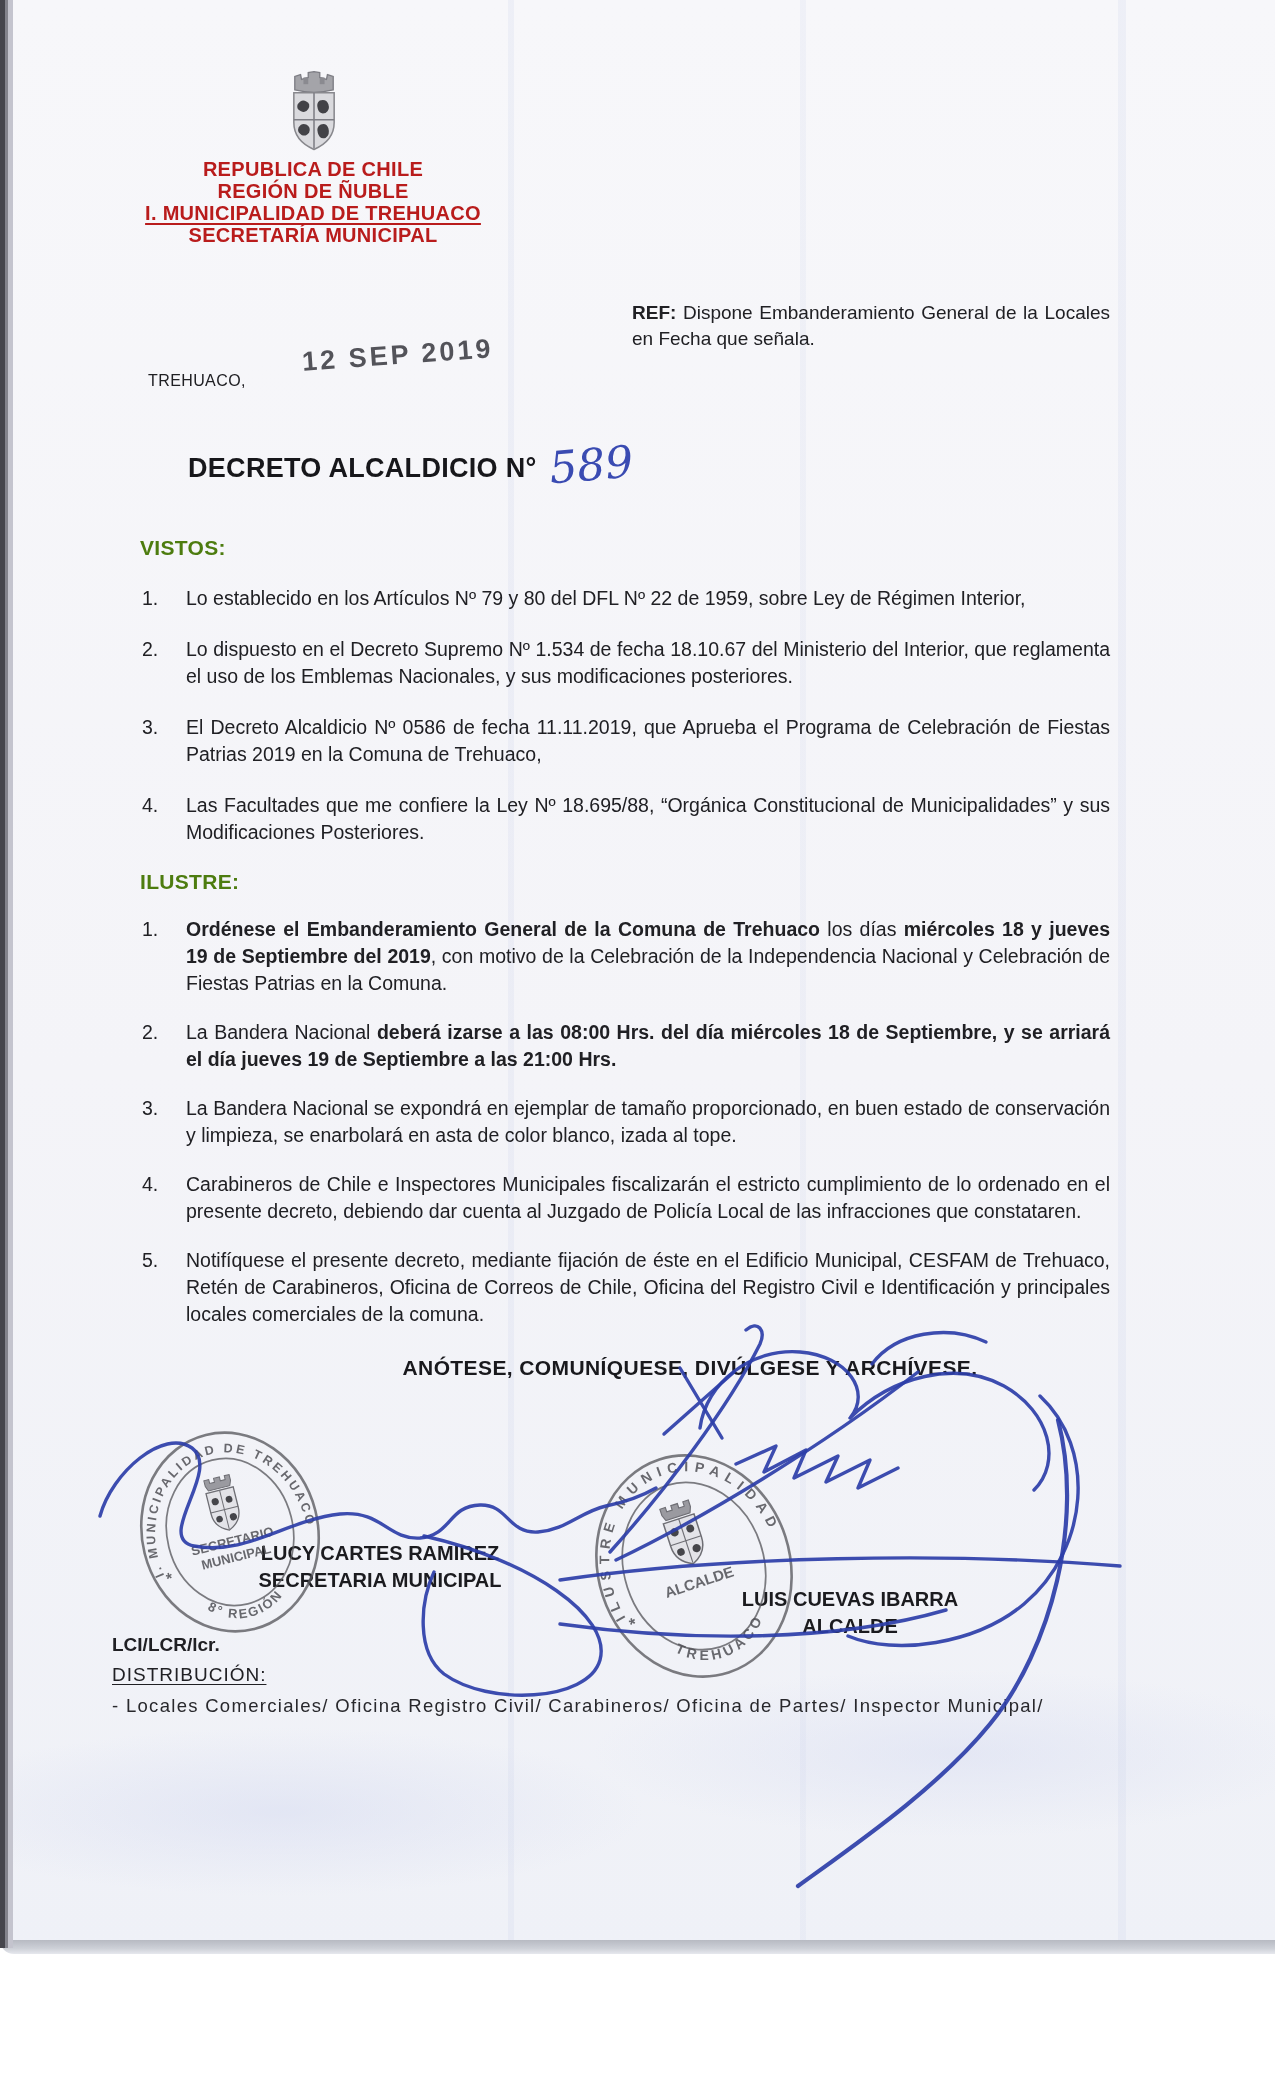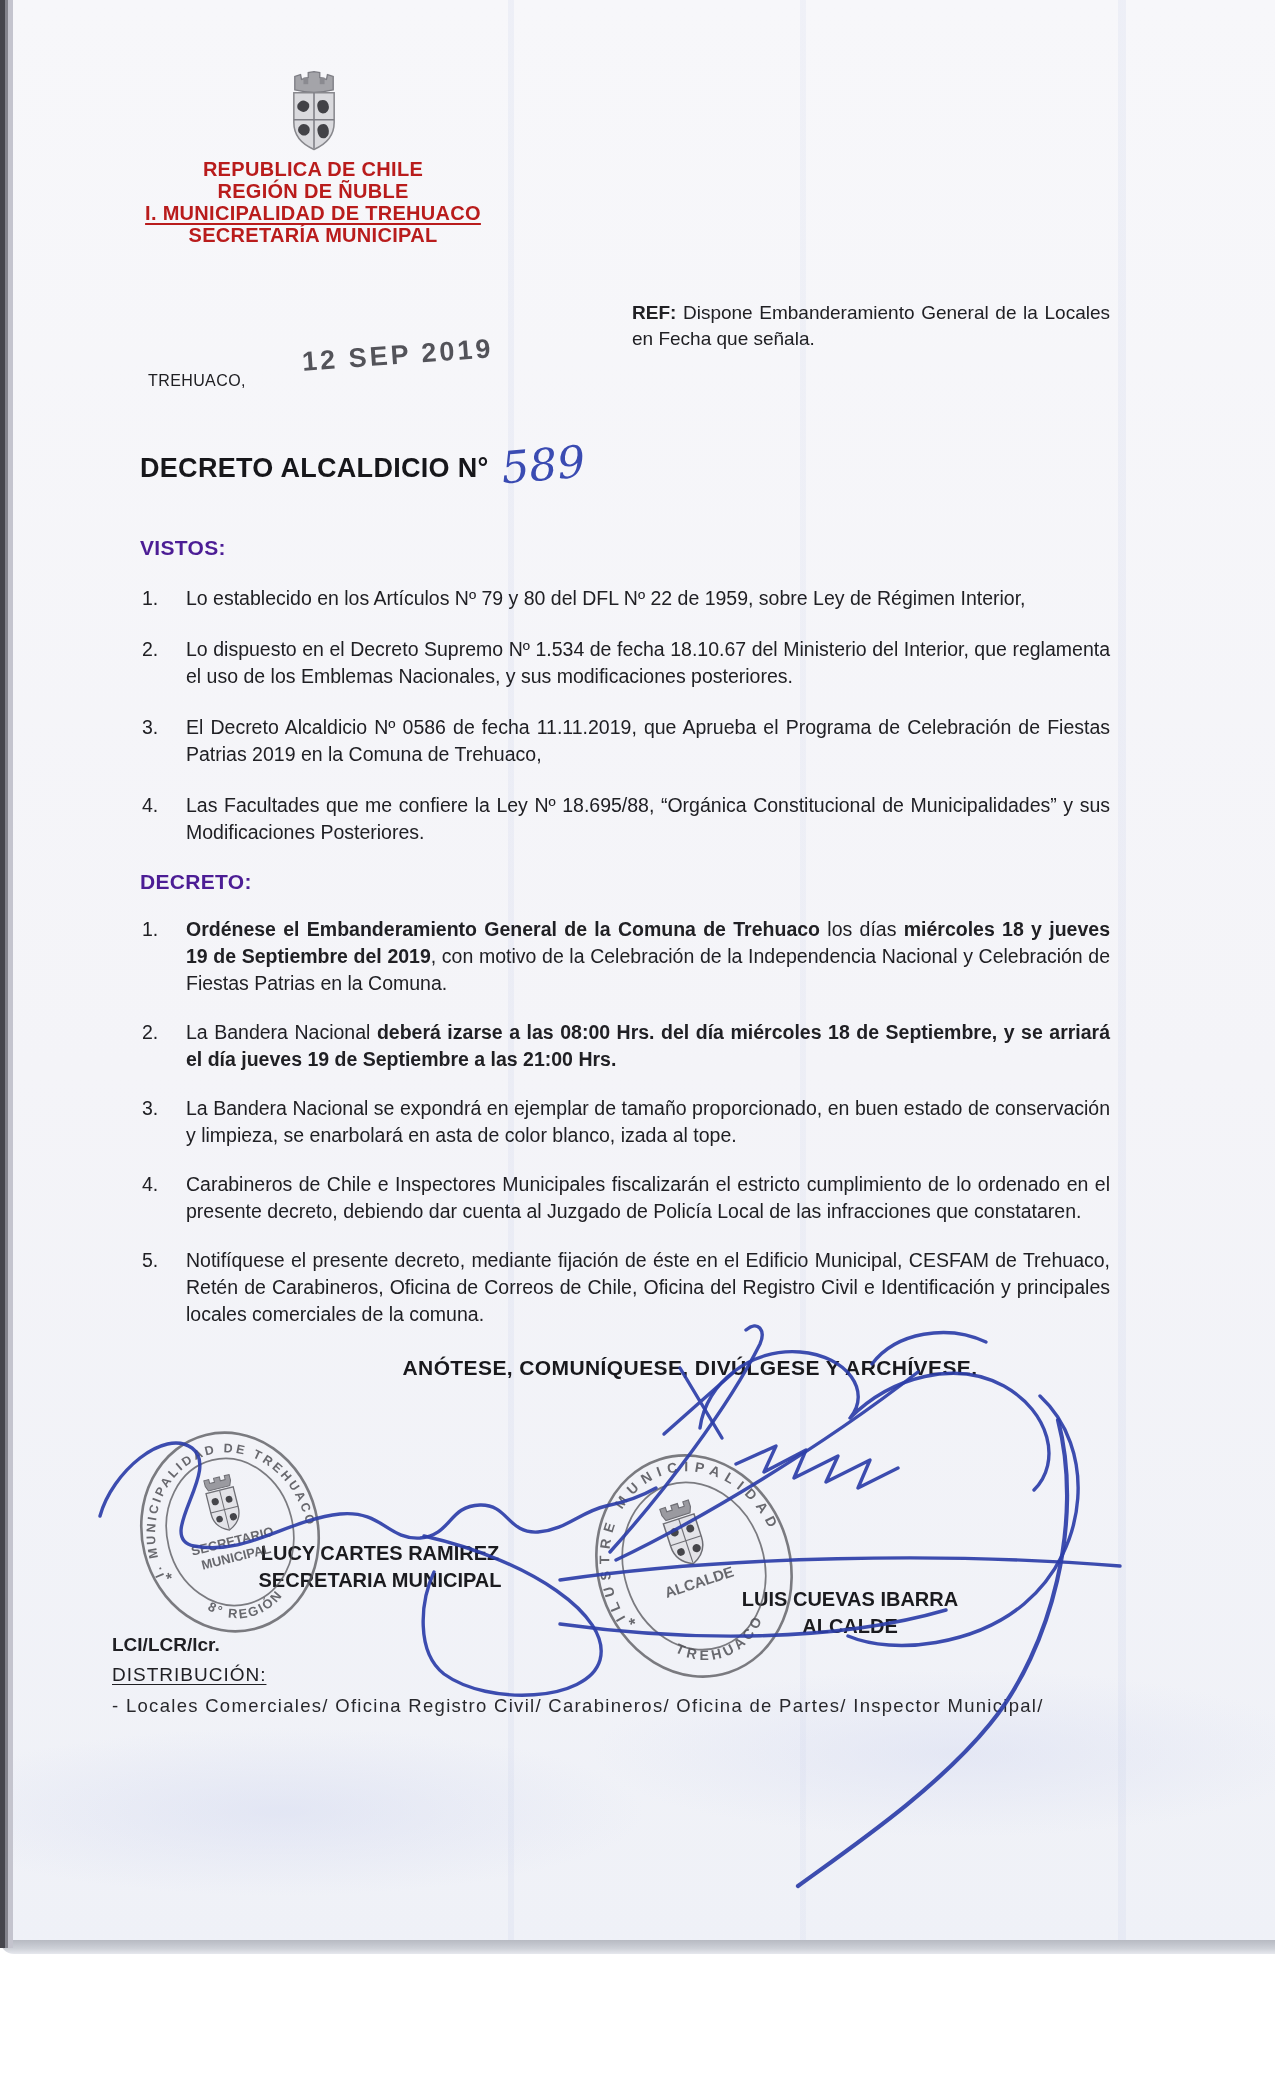--- a/index.html
+++ b/index.html
@@ -34,27 +34,27 @@
   .ref-block{position:absolute;left:632px;top:300px;width:478px;font-size:19px;line-height:26px;text-align:justify;}
   .ref-block .lbl{font-weight:bold;}
   
   .place{position:absolute;left:148px;top:372px;font-weight:normal;font-size:16px;letter-spacing:.4px;}
   .date-stamp{
     position:absolute;left:302px;top:340px;font-weight:bold;font-size:27px;letter-spacing:3px;
     color:#3d3d44;transform:rotate(-4deg);opacity:.88;white-space:nowrap;
   }
   
   .title-line{position:absolute;left:140px;top:440px;display:flex;align-items:baseline;}
-  .title-text{font-weight:bold;font-size:27px;letter-spacing:.3px;color:#17171b;}
+  .title-text{font-weight:bold;font-size:27px;letter-spacing:.3px;color:#17171b;margin-left:48px;}
   .hand-number{
     display:inline-block;margin-left:12px;font-family:"DejaVu Serif",serif;font-style:italic;
     font-size:44px;color:#3a4bb2;transform:rotate(-5deg) translateY(3px);line-height:1;
   }
   
-  .sec-heading{position:absolute;font-weight:bold;font-size:21px;color:#4c1d95;letter-spacing:.3px;}
+  .sec-heading{position:absolute;font-weight:bold;font-size:21px;color:#4d7c0f;letter-spacing:.3px;}
   .doc-list{position:absolute;left:142px;width:968px;font-size:19.5px;line-height:27px;}
   .doc-li{display:flex;}
   .v-list .doc-li{margin-bottom:24px;}
   .d-list .doc-li{margin-bottom:22px;}
   .li-num{flex:0 0 44px;}
   .li-body{flex:1;text-align:justify;}
   .b{font-weight:bold;}
   
   .closing{position:absolute;left:280px;top:1356px;width:820px;text-align:center;
     font-weight:bold;font-size:21px;letter-spacing:.4px;color:#19191d;}
@@ -129,21 +129,21 @@
       <div class="doc-li">
         <span class="li-num">3.</span>
         <span class="li-body"><span>El Decreto Alcaldicio Nº 0586 de fecha 11.11.2019, que Aprueba el Programa de Celebración de Fiestas Patrias 2019 en la Comuna de Trehuaco,</span></span>
       </div>
       <div class="doc-li">
         <span class="li-num">4.</span>
         <span class="li-body"><span>Las Facultades que me confiere la Ley Nº 18.695/88, “Orgánica Constitucional de Municipalidades” y sus Modificaciones Posteriores.</span></span>
       </div>
     </div>
 
-  <div class="sec-heading" style="left:140px;top:870px;">DECRETO:</div>
+  <div class="sec-heading" style="left:140px;top:870px;">ILUSTRE:</div>
   <div class="doc-list d-list" style="top:916px;">
       <div class="doc-li">
         <span class="li-num">1.</span>
         <span class="li-body"><span class="b">Ordénese el Embanderamiento General de la Comuna de Trehuaco</span><span> los días </span><span class="b">miércoles 18 y jueves 19 de Septiembre del 2019</span><span>, con motivo de la Celebración de la Independencia Nacional y Celebración de Fiestas Patrias en la Comuna.</span></span>
       </div>
       <div class="doc-li">
         <span class="li-num">2.</span>
         <span class="li-body"><span>La Bandera Nacional </span><span class="b">deberá izarse a las 08:00 Hrs. del día miércoles 18 de Septiembre, y se arriará el día jueves 19 de Septiembre a las 21:00 Hrs.</span></span>
       </div>
       <div class="doc-li">

